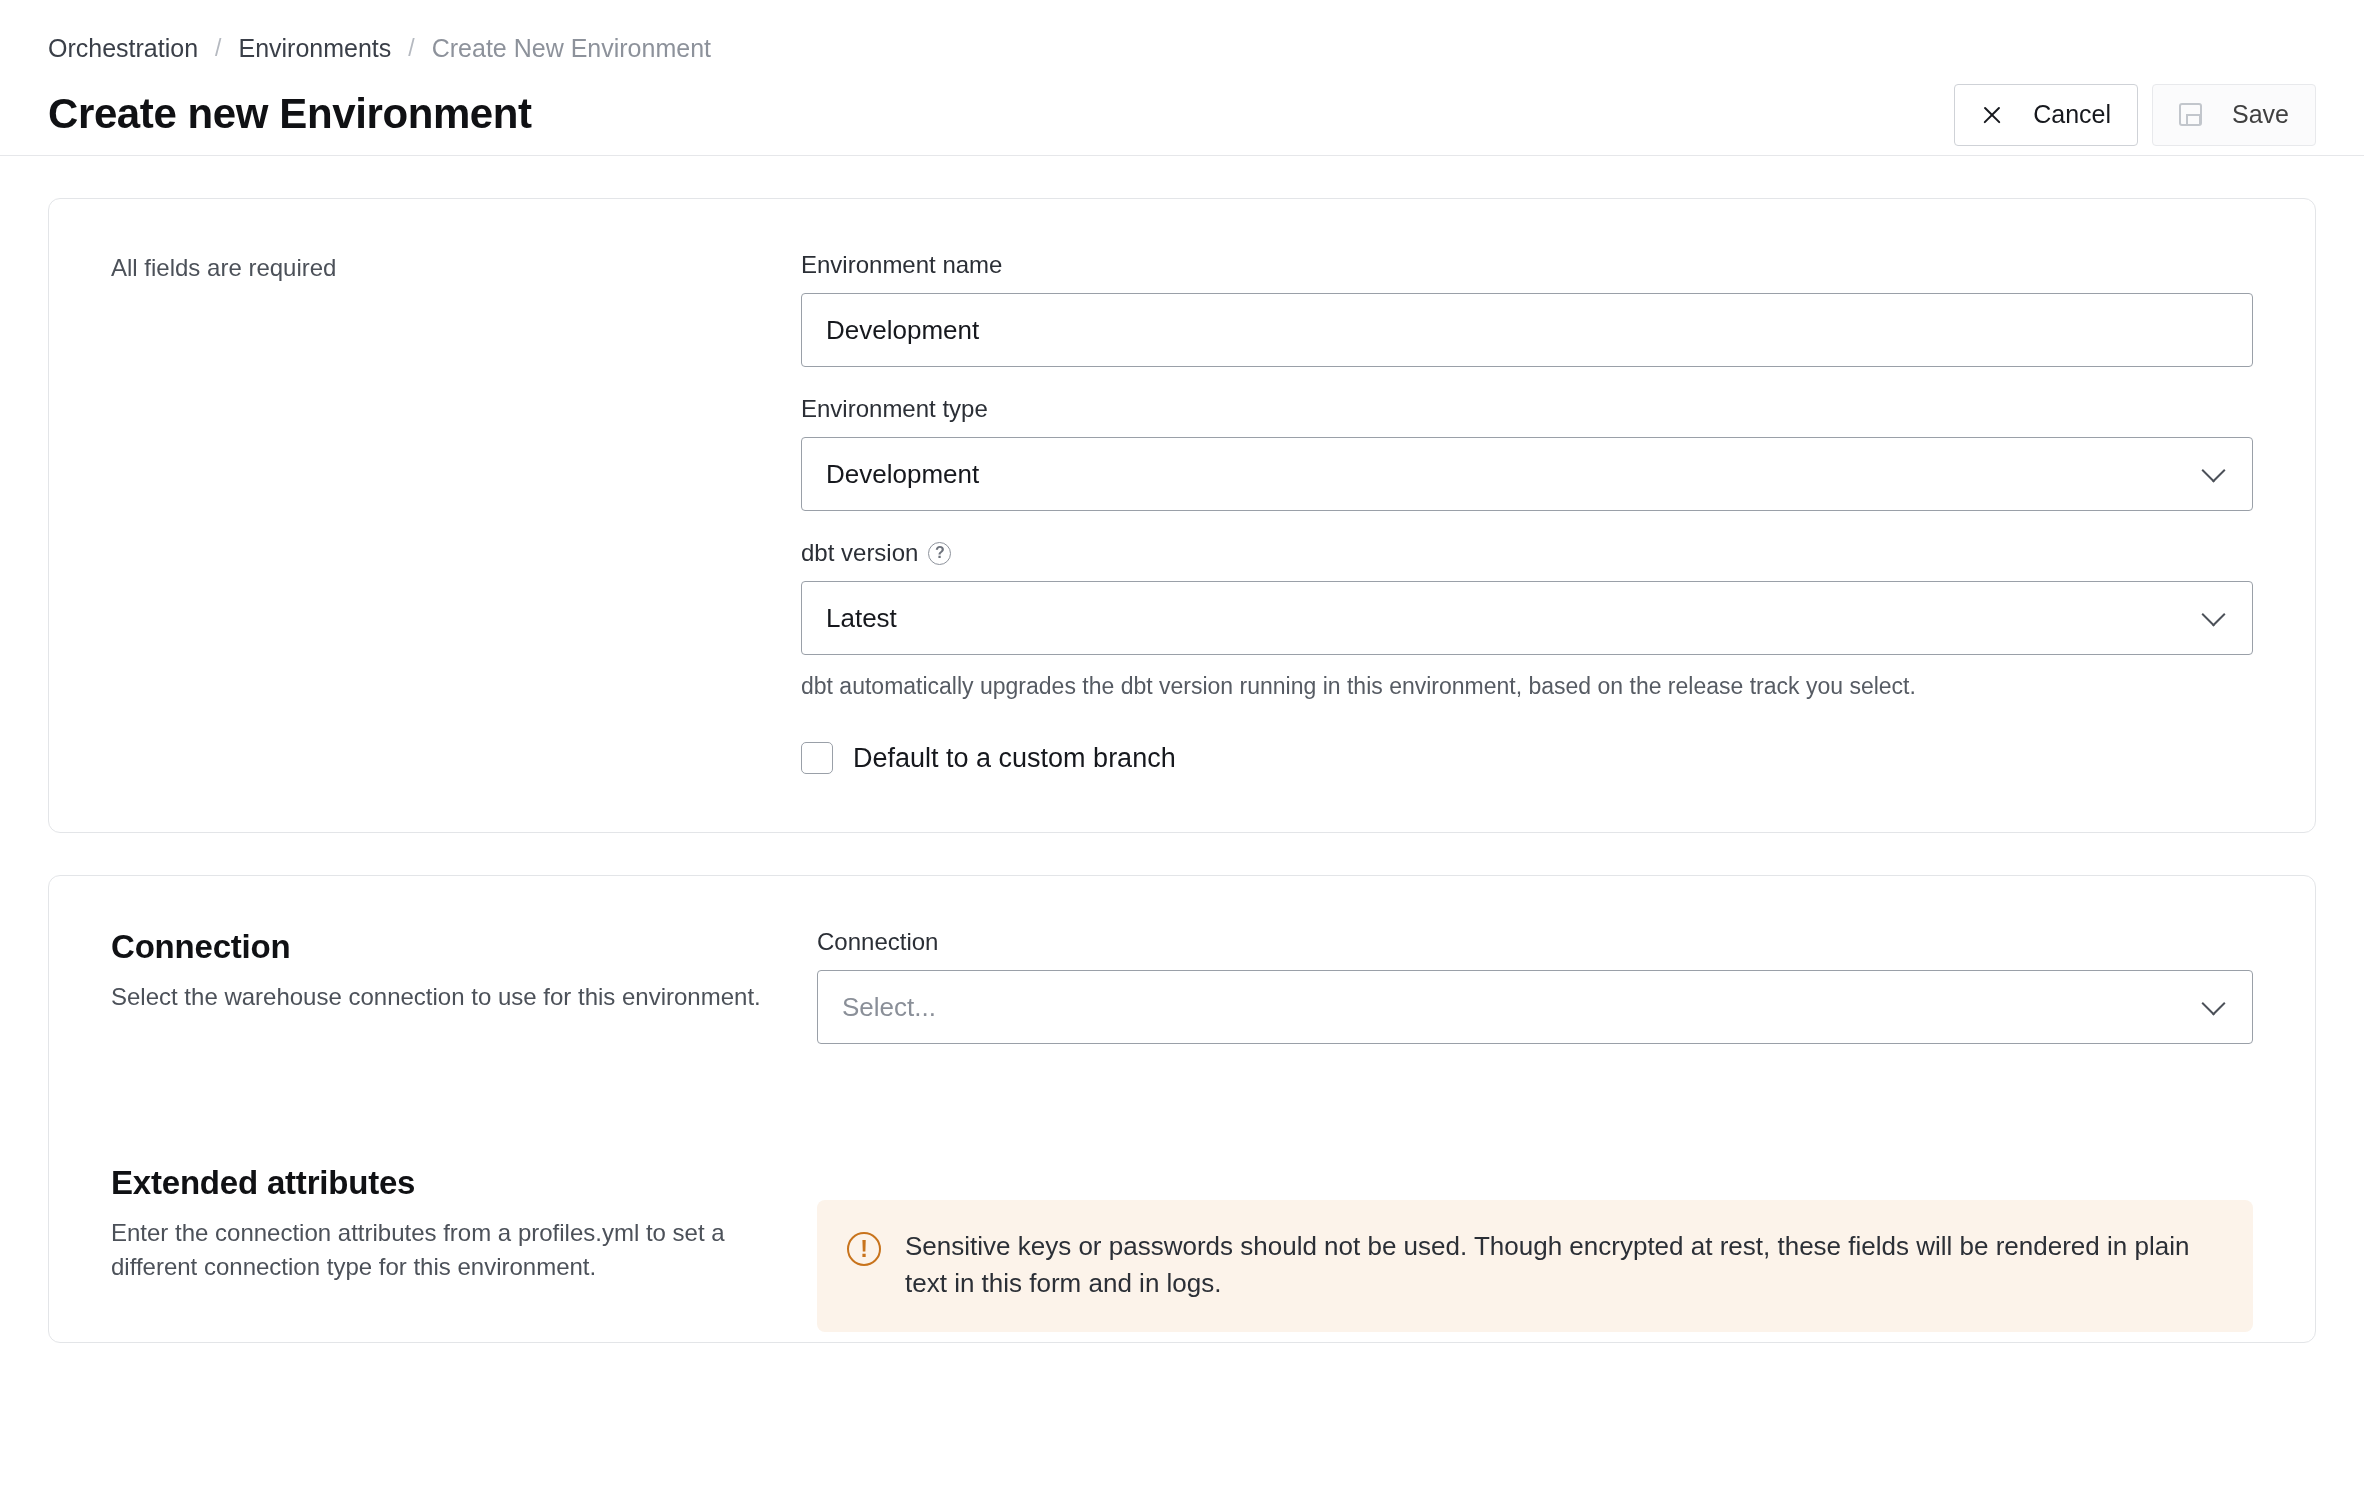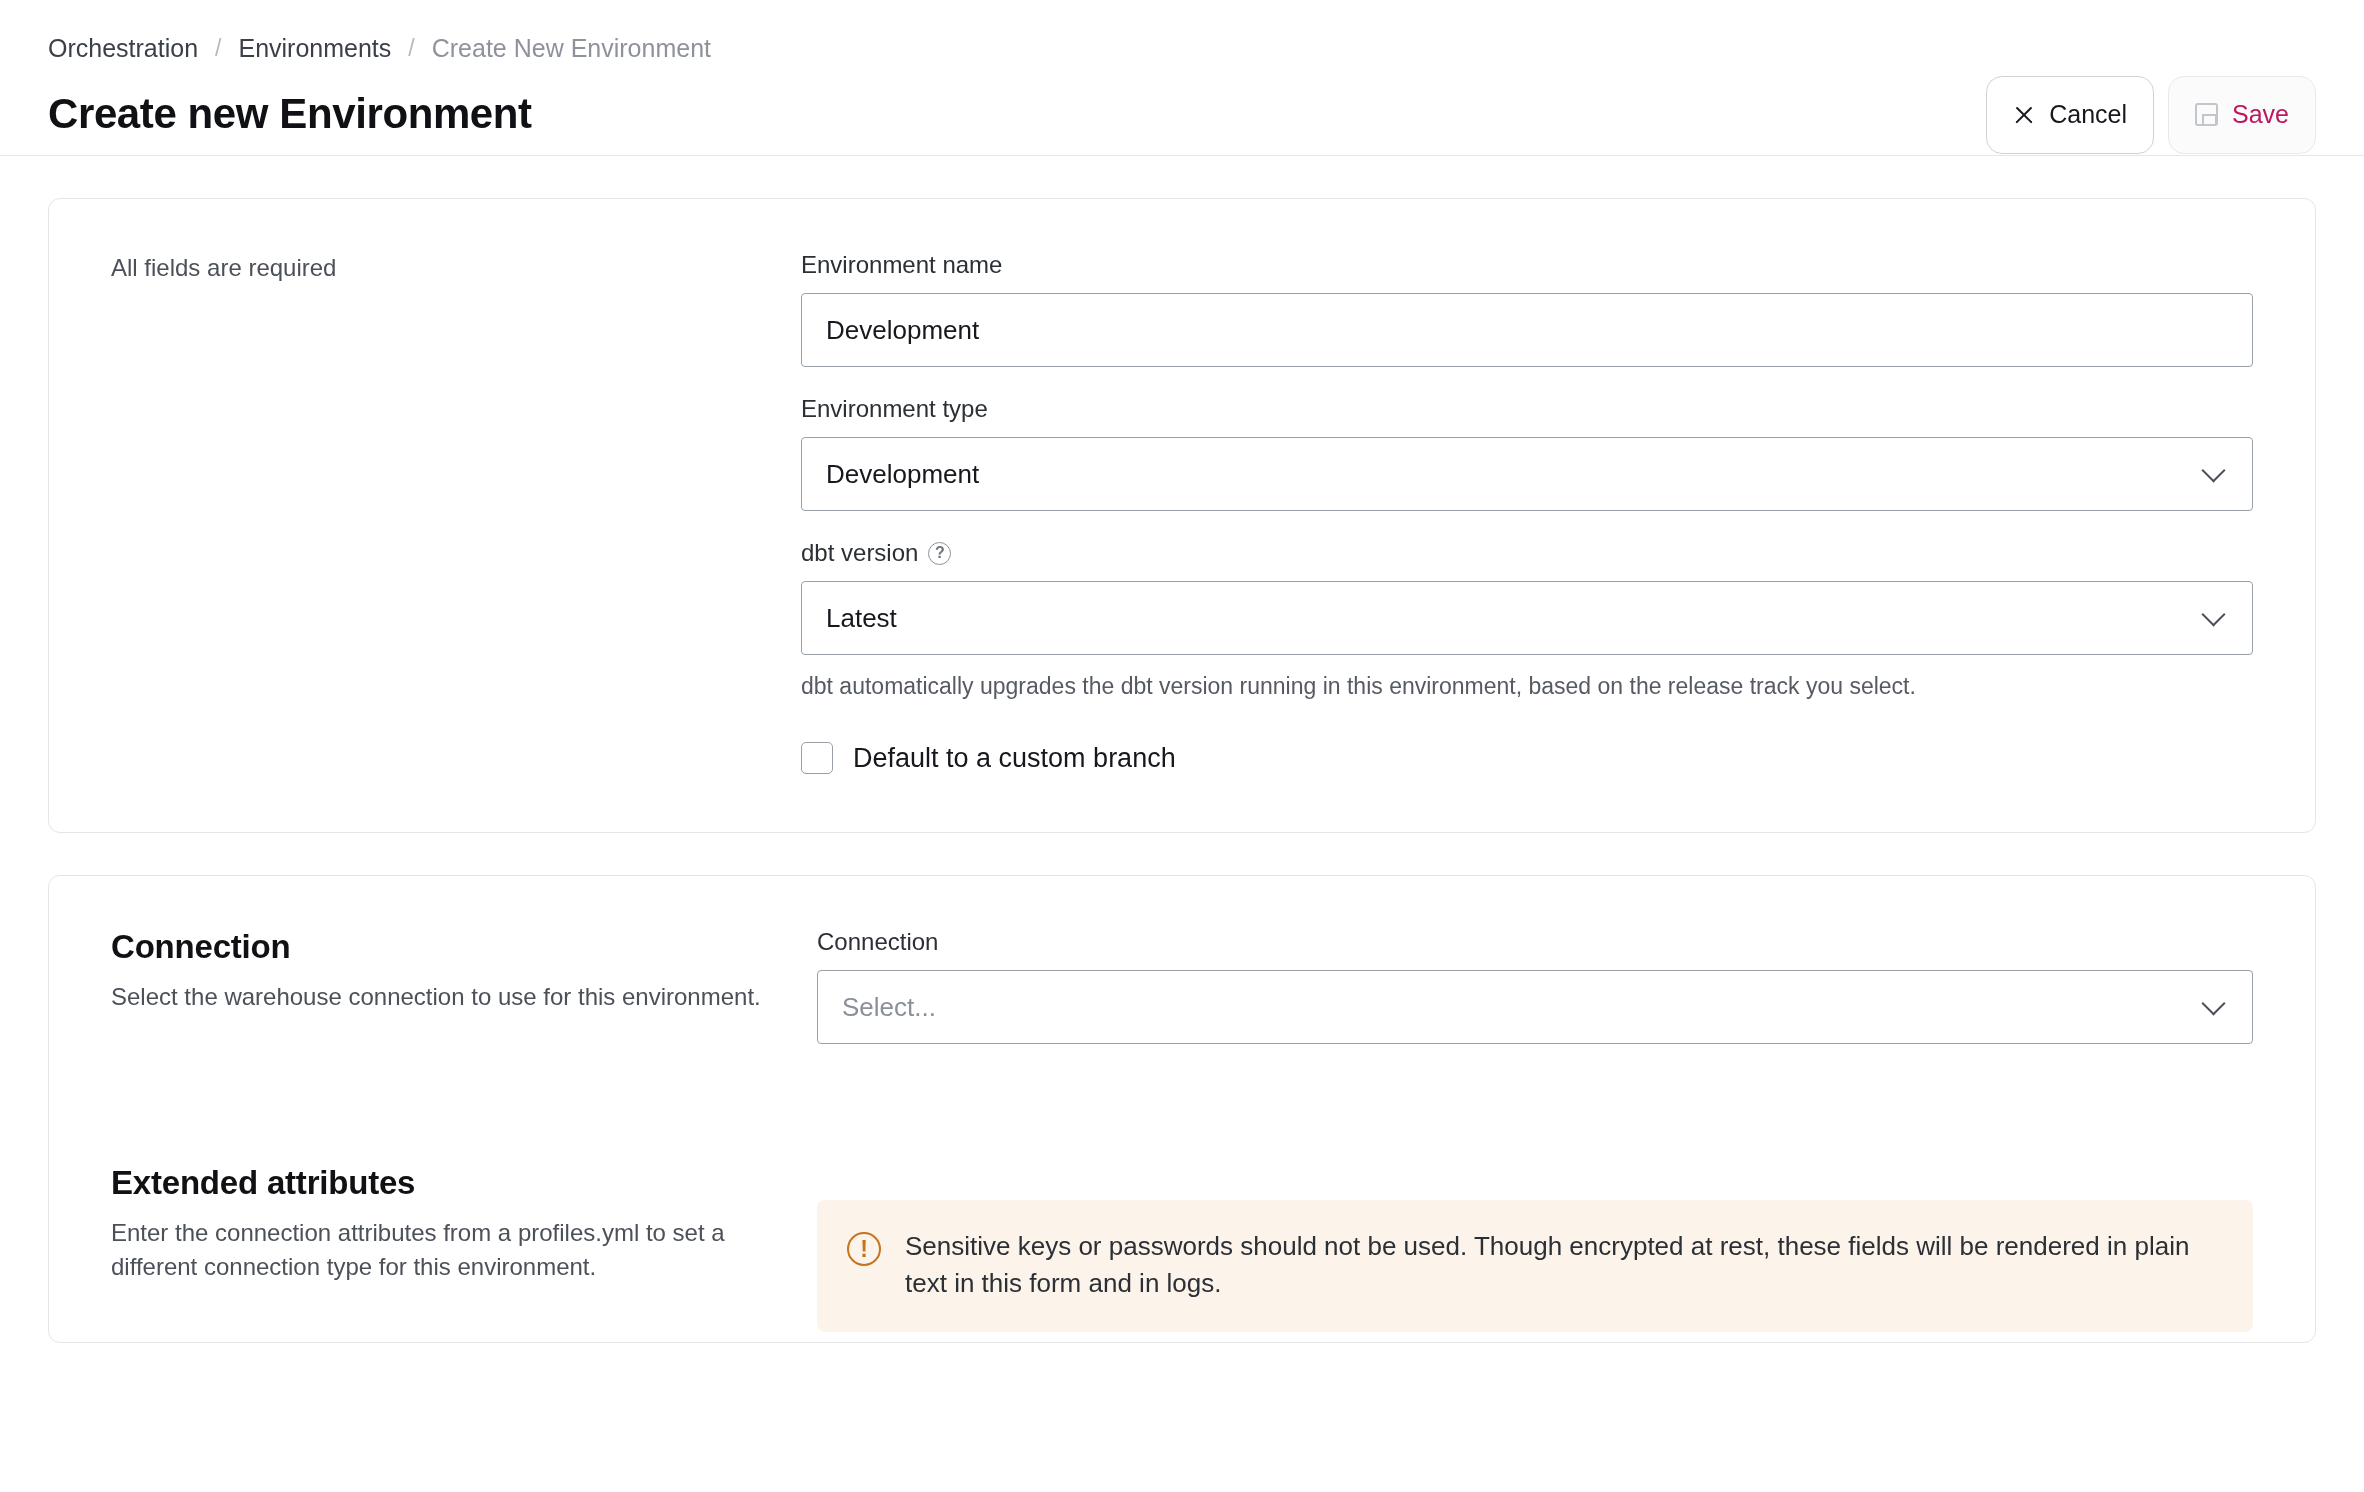--- a/index.html
+++ b/index.html
@@ -63,36 +63,36 @@
   }
   .header-actions {
     display: flex;
     align-items: center;
     gap: 14px;
     margin-top: 2px;
   }
   .btn {
     display: inline-flex;
     align-items: center;
-    gap: 14px;
-    height: 78px;
+    gap: 30px;
+    height: 62px;
     padding: 0 26px;
-    border-radius: 16px;
+    border-radius: 4px;
     font-size: 25px;
     background: #ffffff;
     cursor: pointer;
     white-space: nowrap;
   }
   .btn-cancel {
     border: 1px solid #cfd2d7;
     color: #16181d;
   }
   .btn-save {
     border: 1px solid #e8e9ec;
-    color: #be185d;
+    color: #404040;
     background: #fbfbfc;
     cursor: default;
   }
   .icon-x {
     width: 22px; height: 22px;
     position: relative;
     display: inline-block;
   }
   .icon-x::before, .icon-x::after {
     content: "";

